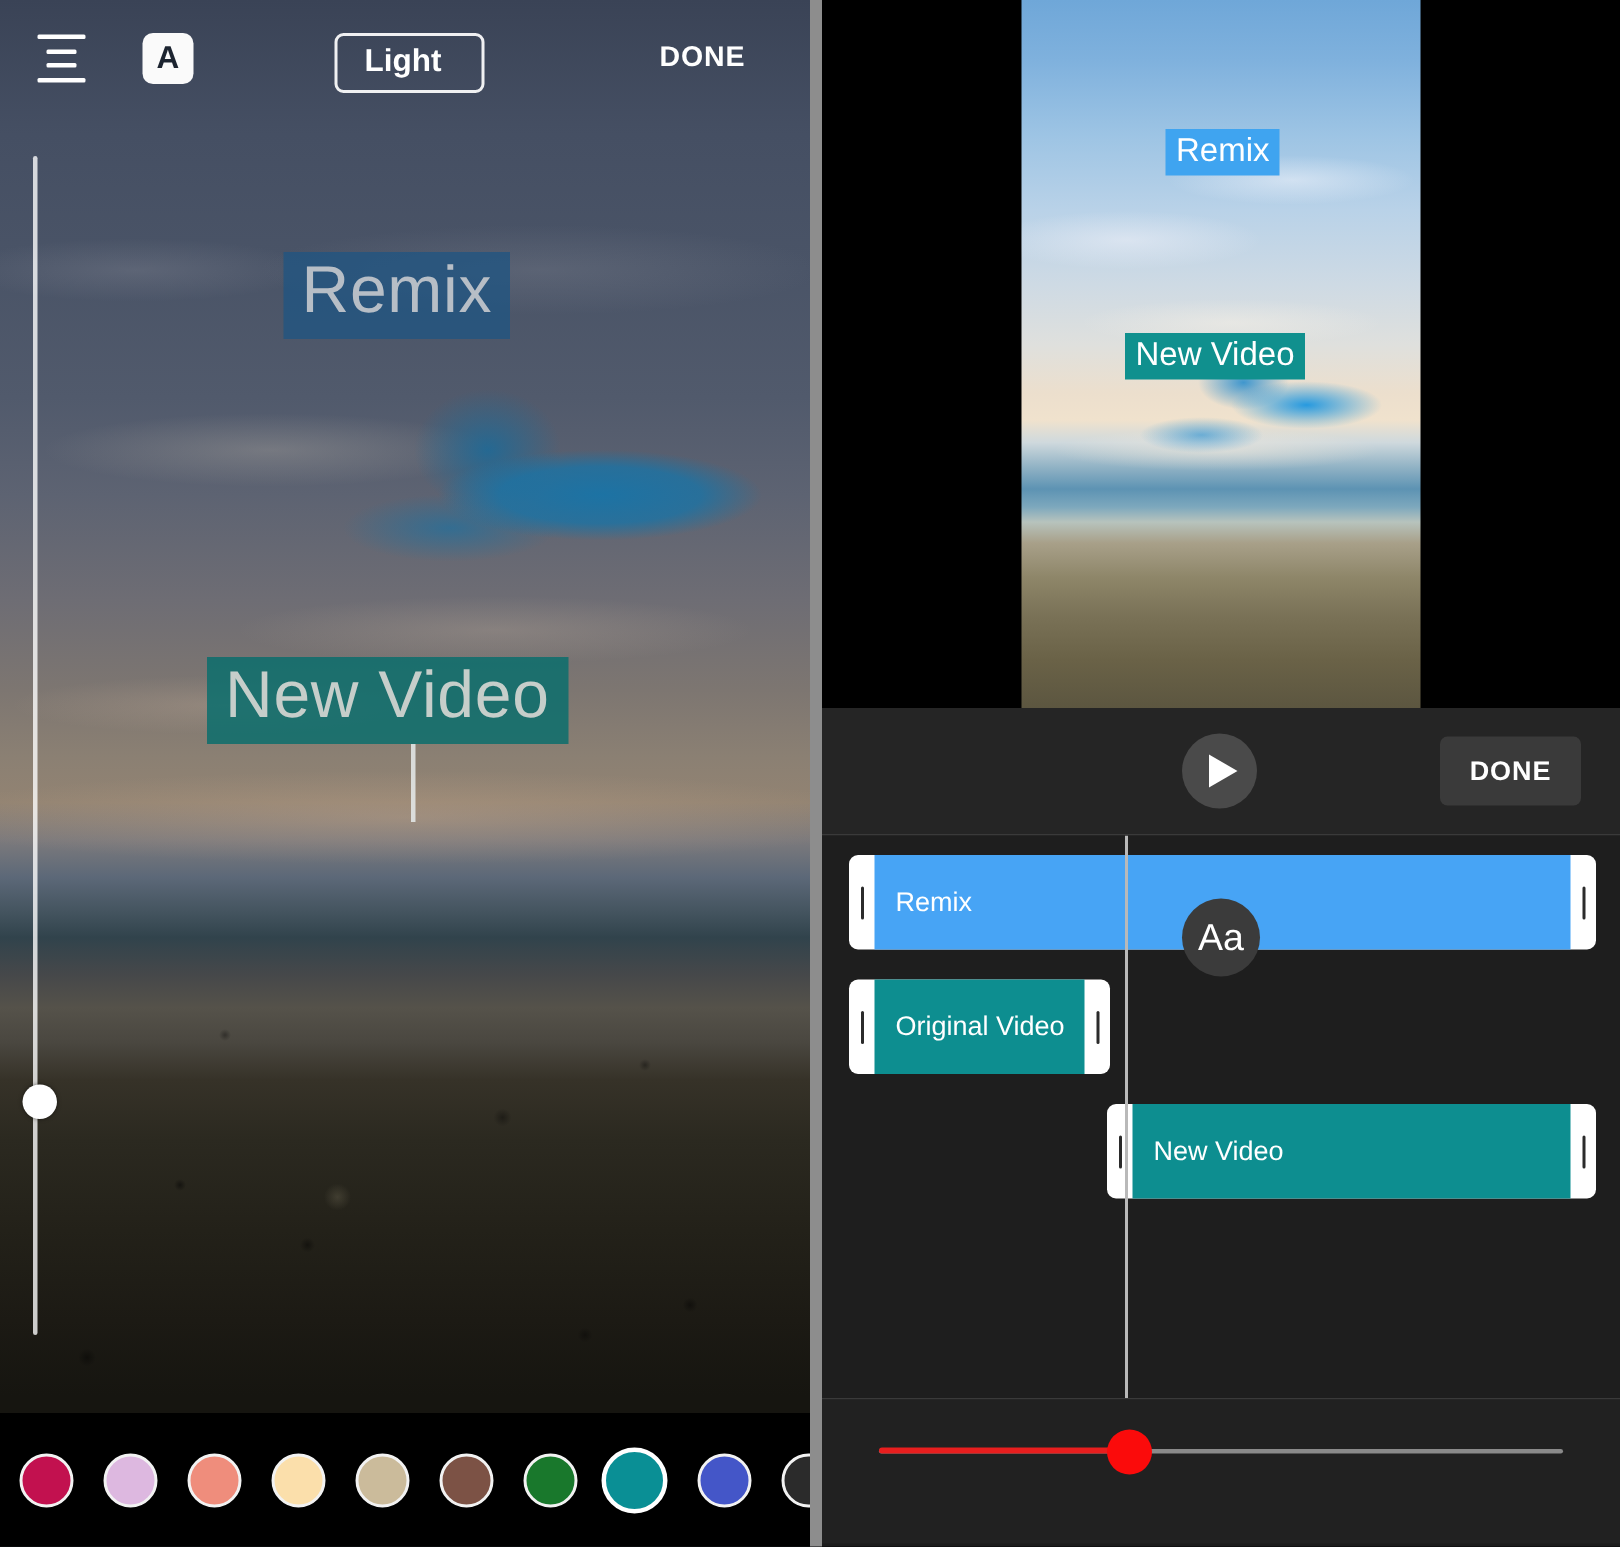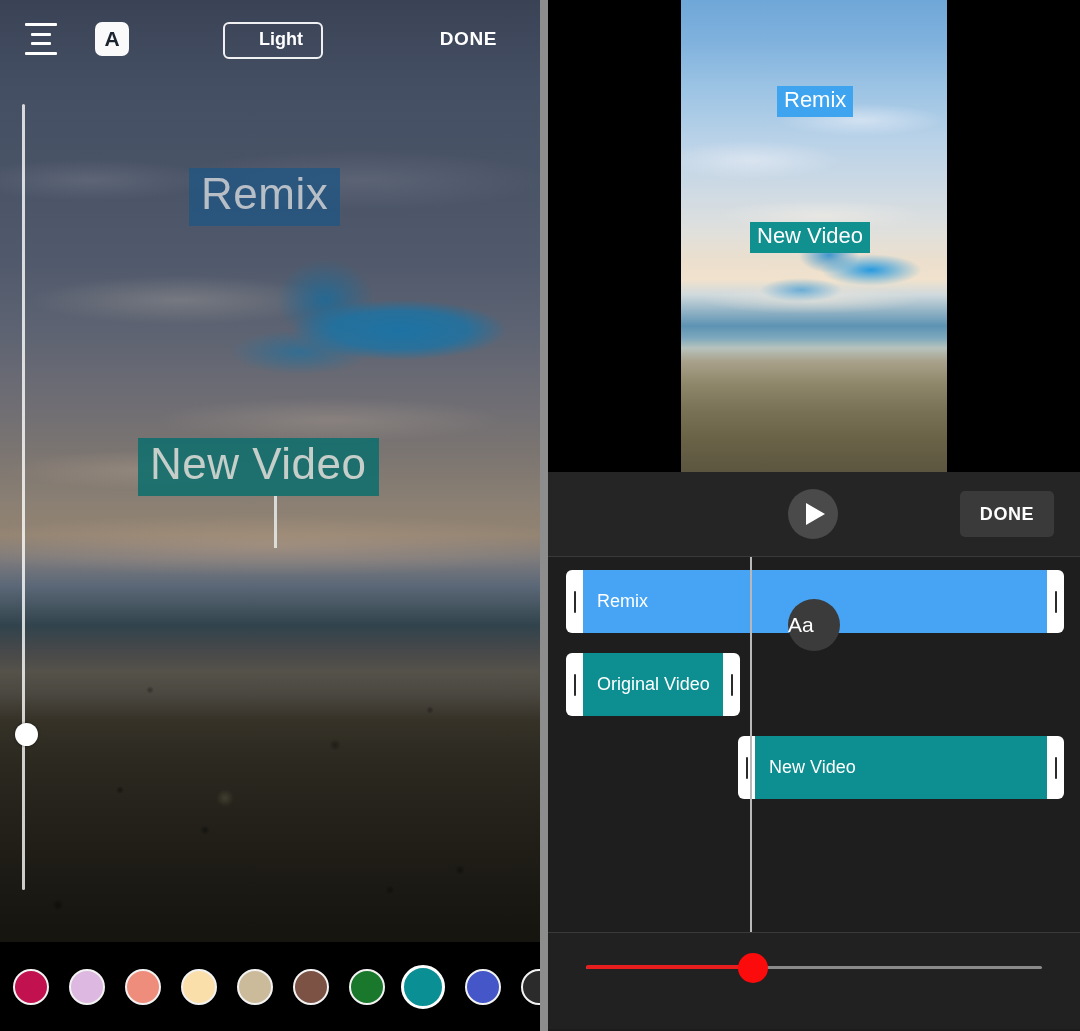--- a/index.html
+++ b/index.html
@@ -137,23 +137,23 @@
 
   .style-btn {
     position: absolute;
     left: 223px;
     top: 22px;
     min-width: 60px;
     padding: 5px 18px 7px;
     border: 2px solid rgba(255,255,255,0.92);
     border-radius: 6px;
     color: #fff;
-    font-size: 18px;
+    font-size: 21px;
     font-weight: bold;
-    text-align: right;
+    text-align: left;
     cursor: pointer;
   }
 
   .done-left {
     position: absolute;
     right: 43px;
     top: 28px;
     color: #ffffff;
     font-size: 19px;
     font-weight: bold;
@@ -402,23 +402,24 @@
   }
   .aa-btn {
     position: absolute;
     left: 240px;
     top: 42px;
     width: 52px;
     height: 52px;
     border-radius: 50%;
     background: #3b3b3b;
     color: #ffffff;
-    font-size: 21px;
-    display: flex;
-    align-items: center;
+    font-size: 25px;
+    display: flex;
+    align-items: center;
+    justify-content: center;
     cursor: pointer;
     z-index: 5;
   }
   .clip {
     position: absolute;
     height: 63px;
     border-radius: 6px;
     background: #ffffff;
     display: flex;
     align-items: center;

